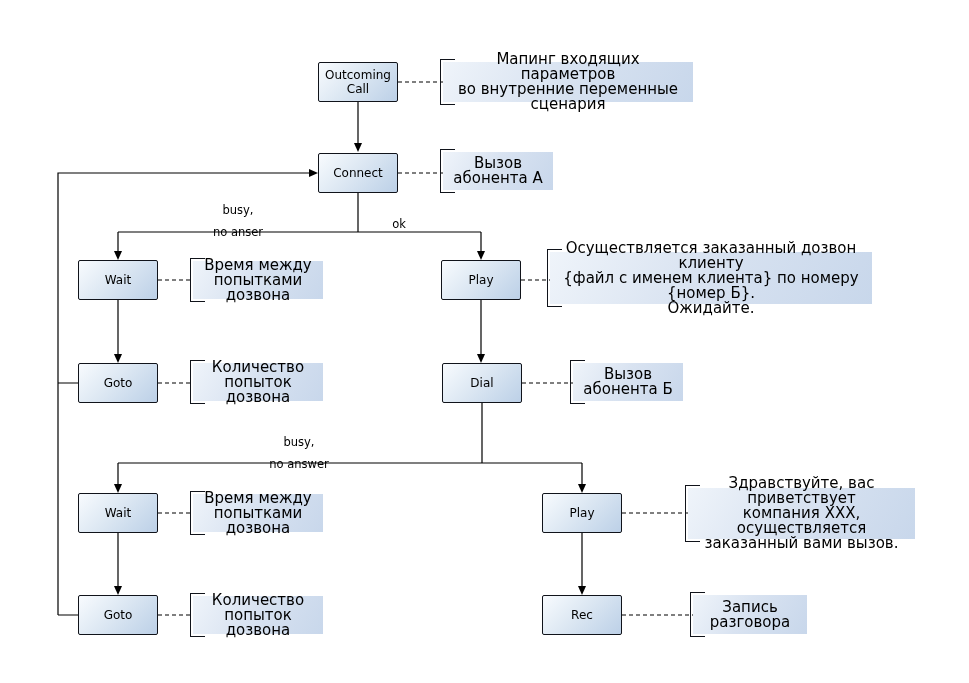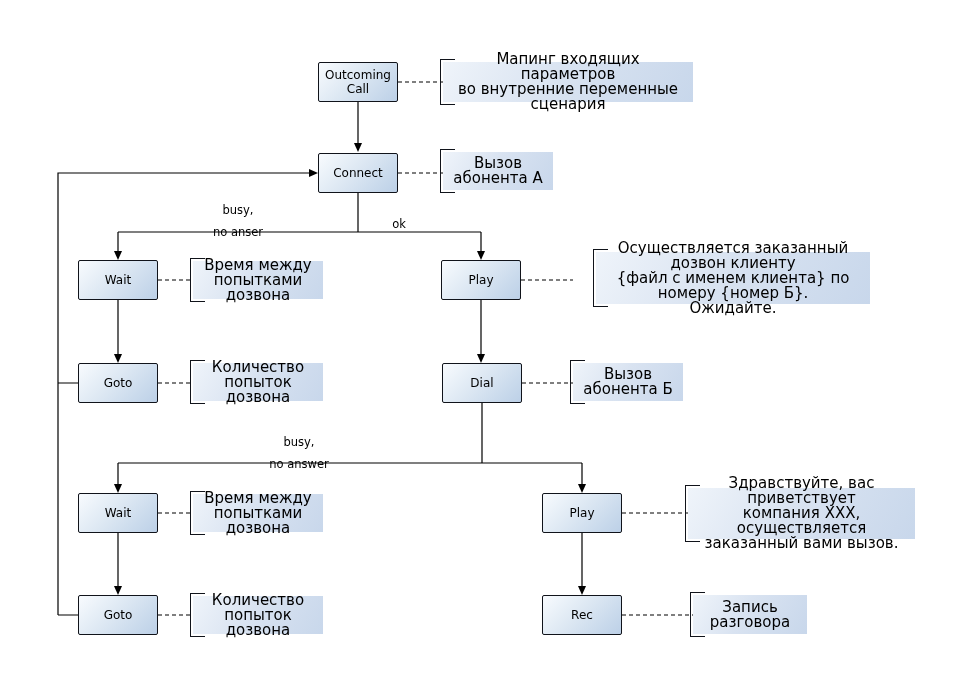--- a/index.html
+++ b/index.html
@@ -86,21 +86,21 @@
   <div class="node" style="left:542px;top:493px">Play</div>
   <div class="node" style="left:78px;top:595px">Goto</div>
   <div class="node" style="left:542px;top:595px">Rec</div>
 
   <div class="note" style="left:443px;top:62px;width:250px;height:40px">Мапинг входящих параметров
 во внутренние переменные сценария</div>
   <div class="note" style="left:443px;top:152px;width:110px;height:38px">Вызов
 абонента А</div>
   <div class="note" style="left:193px;top:261px;width:130px;height:38px">Время между
 попытками дозвона</div>
-  <div class="note" style="left:596px;top:252px;width:274px;height:52px">Осуществляется заказанный дозвон клиенту
+  <div class="note" style="left:550px;top:252px;width:322px;height:52px">Осуществляется заказанный дозвон клиенту
 {файл с именем клиента} по номеру {номер Б}.
 Ожидайте.</div>
   <div class="note" style="left:193px;top:363px;width:130px;height:38px">Количество
 попыток дозвона</div>
   <div class="note" style="left:573px;top:363px;width:110px;height:38px">Вызов
 абонента Б</div>
   <div class="note" style="left:193px;top:494px;width:130px;height:38px">Время между
 попытками дозвона</div>
   <div class="note" style="left:688px;top:488px;width:227px;height:51px">Здравствуйте, вас приветствует
 компания XXX, осуществляется

